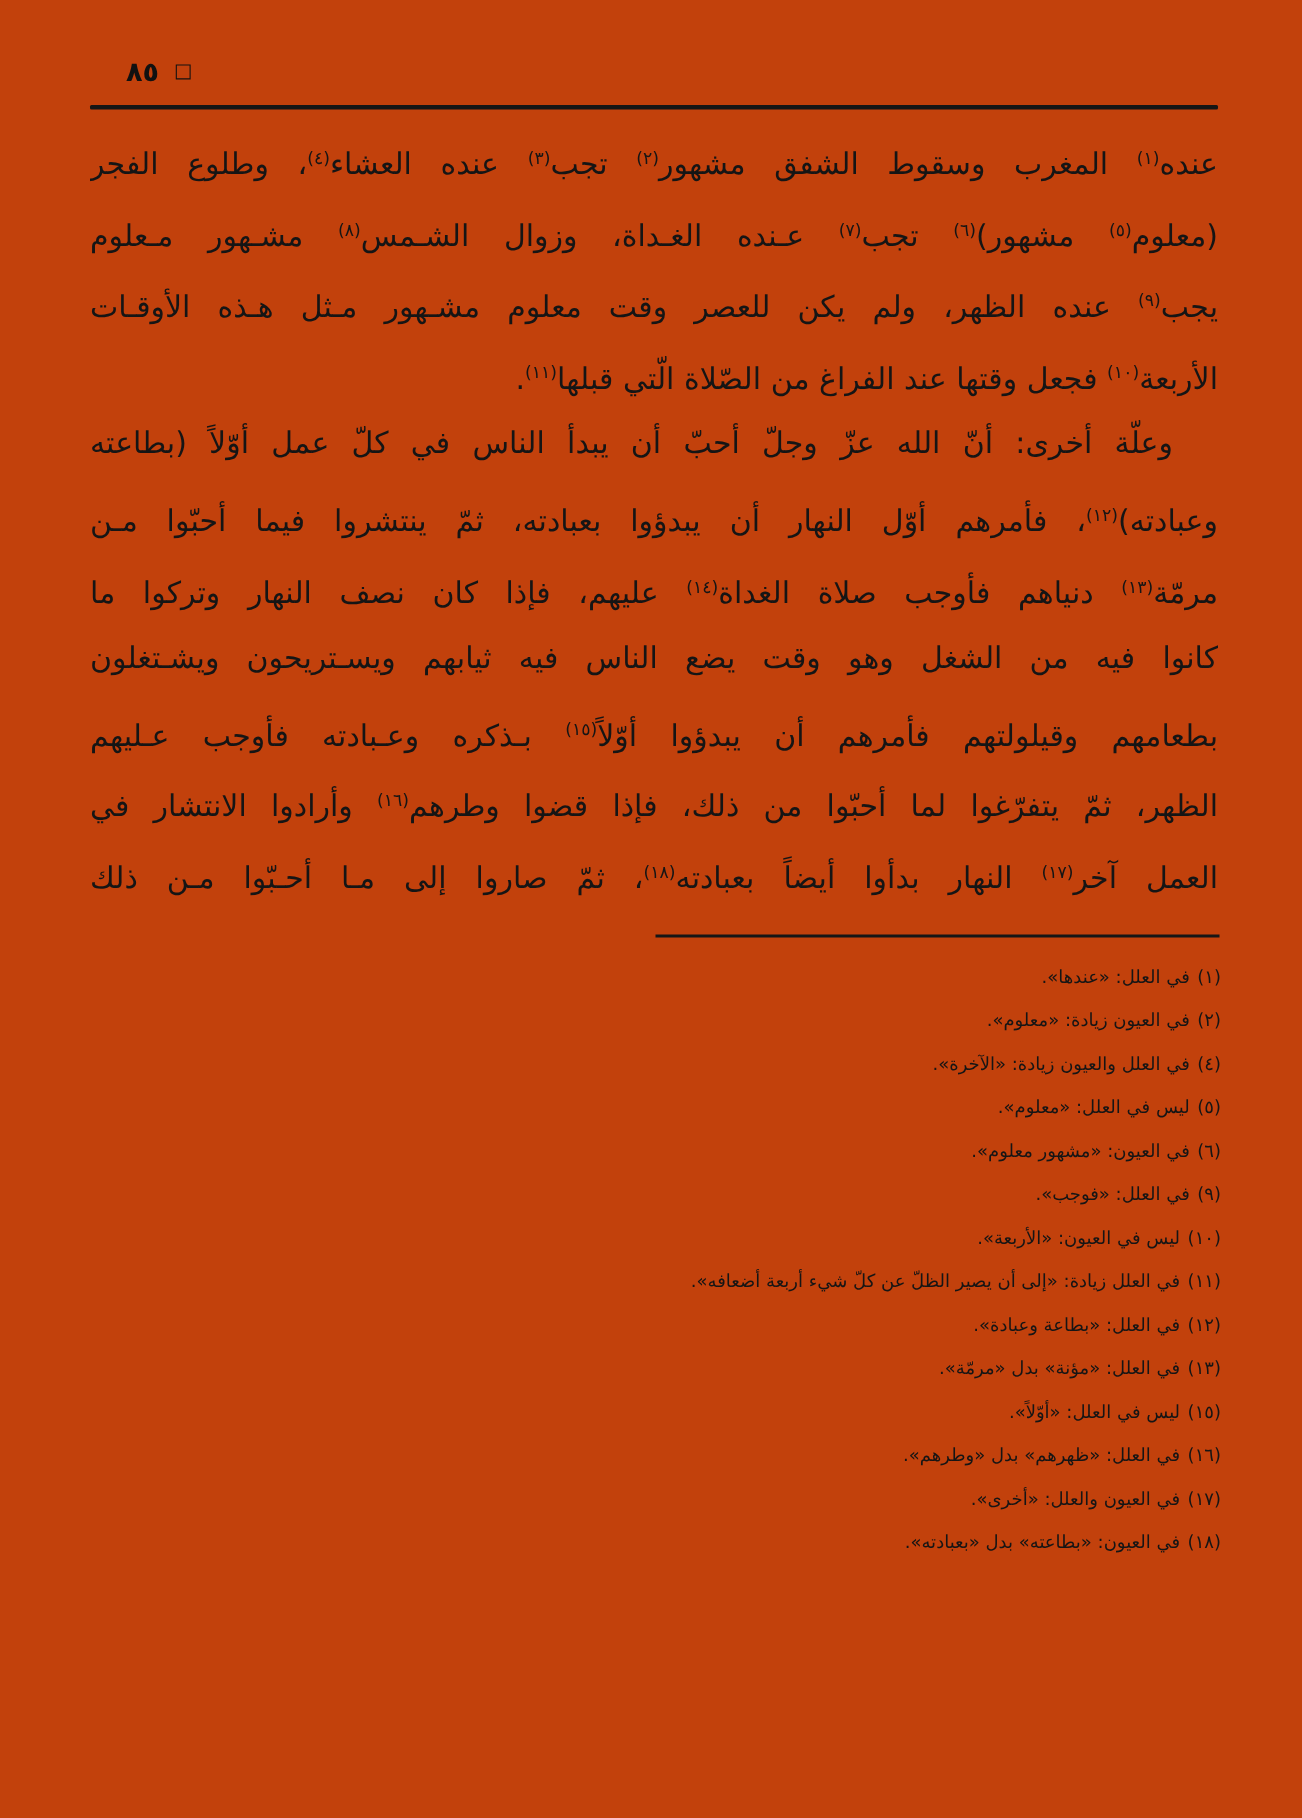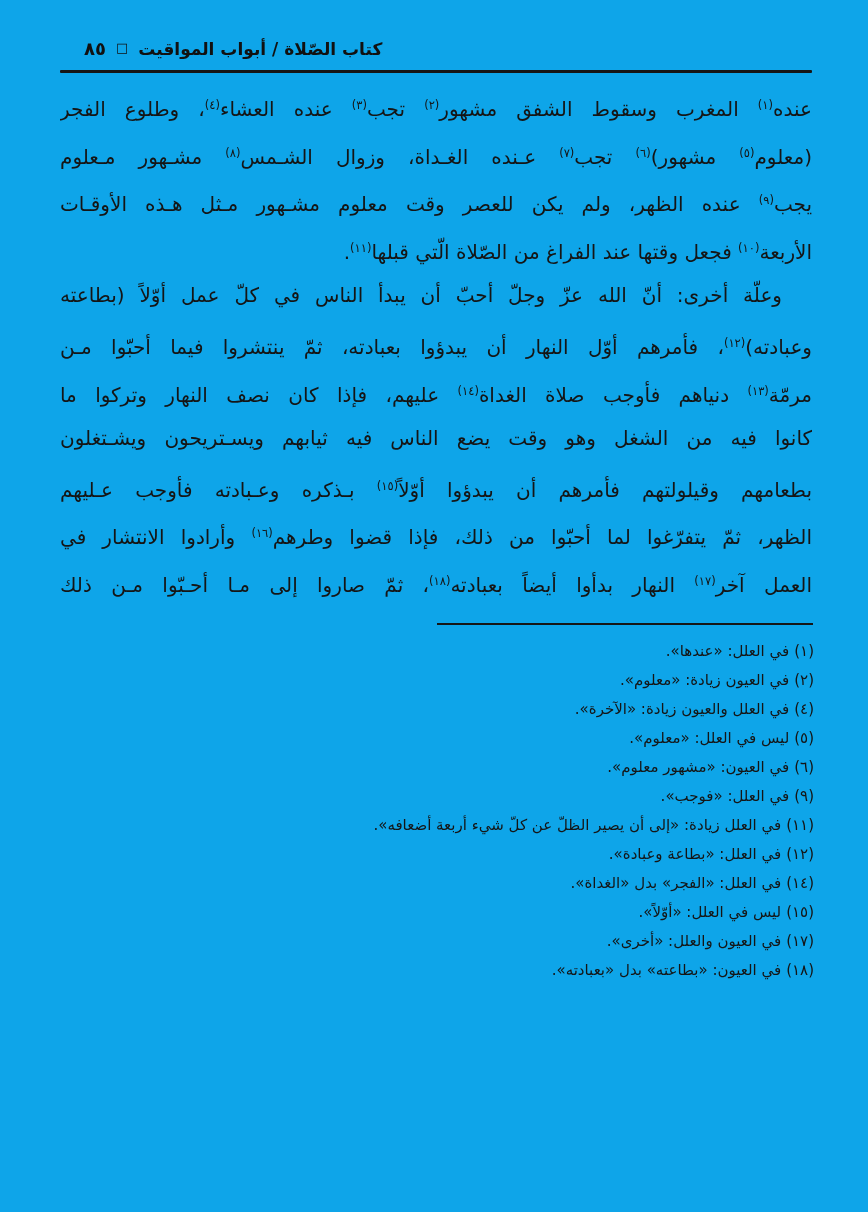--- a/index.html
+++ b/index.html
@@ -3,21 +3,21 @@
 <meta charset="utf-8">
 <style>
   html,body{margin:0;padding:0;}
   body{
     width:868px;height:1212px;
     background:#e9e9e9;
     font-family:"DejaVu Sans", sans-serif;
   }
   .page{
     position:relative;width:868px;height:1212px;
-    background:#0ea5e9;color:#1a1a1a;overflow:hidden;
+    background:#c2410c;color:#1a1a1a;overflow:hidden;
   }
   
   .header{
     position:absolute;top:38px;left:84px;
     display:flex;flex-direction:row;align-items:center;gap:10px;
     font-size:17px;font-weight:bold;color:#111;
     direction:ltr;
   }
   .pagenum{font-size:18px;letter-spacing:1px;}
   .sq{
@@ -49,34 +49,33 @@
   .fn-rule{
     position:absolute;top:623px;left:437px;width:376px;height:2px;
     background:#161616;
   }
   
   .footnotes{
     position:absolute;top:637px;right:54px;width:758px;
     direction:rtl;text-align:right;
   }
   .footnote{
-    font-size:15px;line-height:29px;height:29px;
+    font-size:12px;line-height:29px;height:29px;
     overflow:hidden;white-space:nowrap;color:#151515;
   }
   .fn-num{margin-left:5px;}
 </style>
 </head>
 <body>
 
 <div class="page">
 
   <div class="header">
     <span class="pagenum">٨٥</span>
     <span class="sq">□</span>
-    <span class="running-title" dir="rtl">كتاب الصّلاة / أبواب المواقيت</span>
   </div>
 
   <div class="header-rule"></div>
 
   <div class="body-block" id="body-block">
       <div class="body-line">عنده<sup class="fnm">(١)</sup> المغرب وسقوط الشفق مشهور<sup class="fnm">(٢)</sup> تجب<sup class="fnm">(٣)</sup> عنده العشاء<sup class="fnm">(٤)</sup>، وطلوع الفجر</div>
       <div class="body-line">(معلوم<sup class="fnm">(٥)</sup> مشهور)<sup class="fnm">(٦)</sup> تجب<sup class="fnm">(٧)</sup> عـنده الغـداة، وزوال الشـمس<sup class="fnm">(٨)</sup> مشـهور مـعلوم</div>
       <div class="body-line">يجب<sup class="fnm">(٩)</sup> عنده الظهر، ولم يكن للعصر وقت معلوم مشـهور مـثل هـذه الأوقـات</div>
       <div class="body-line para-end">الأربعة<sup class="fnm">(١٠)</sup> فجعل وقتها عند الفراغ من الصّلاة الّتي قبلها<sup class="fnm">(١١)</sup>.</div>
       <div class="body-line indent">وعلّة أخرى: أنّ الله عزّ وجلّ أحبّ أن يبدأ الناس في كلّ عمل أوّلاً (بطاعته</div>
@@ -90,21 +89,23 @@
 
   <div class="fn-rule"></div>
 
   <div class="footnotes" id="footnotes">
       <div class="footnote"><span class="fn-num">(١)</span><span class="fn-text">في العلل: «عندها».</span></div>
       <div class="footnote"><span class="fn-num">(٢)</span><span class="fn-text">في العيون زيادة: «معلوم».</span></div>
       <div class="footnote"><span class="fn-num">(٤)</span><span class="fn-text">في العلل والعيون زيادة: «الآخرة».</span></div>
       <div class="footnote"><span class="fn-num">(٥)</span><span class="fn-text">ليس في العلل: «معلوم».</span></div>
       <div class="footnote"><span class="fn-num">(٦)</span><span class="fn-text">في العيون: «مشهور معلوم».</span></div>
       <div class="footnote"><span class="fn-num">(٩)</span><span class="fn-text">في العلل: «فوجب».</span></div>
+      <div class="footnote"><span class="fn-num">(١٠)</span><span class="fn-text">ليس في العيون: «الأربعة».</span></div>
       <div class="footnote"><span class="fn-num">(١١)</span><span class="fn-text">في العلل زيادة: «إلى أن يصير الظلّ عن كلّ شيء أربعة أضعافه».</span></div>
       <div class="footnote"><span class="fn-num">(١٢)</span><span class="fn-text">في العلل: «بطاعة وعبادة».</span></div>
-      <div class="footnote"><span class="fn-num">(١٤)</span><span class="fn-text">في العلل: «الفجر» بدل «الغداة».</span></div>
+      <div class="footnote"><span class="fn-num">(١٣)</span><span class="fn-text">في العلل: «مؤنة» بدل «مرمّة».</span></div>
       <div class="footnote"><span class="fn-num">(١٥)</span><span class="fn-text">ليس في العلل: «أوّلاً».</span></div>
+      <div class="footnote"><span class="fn-num">(١٦)</span><span class="fn-text">في العلل: «ظهرهم» بدل «وطرهم».</span></div>
       <div class="footnote"><span class="fn-num">(١٧)</span><span class="fn-text">في العيون والعلل: «أخرى».</span></div>
       <div class="footnote"><span class="fn-num">(١٨)</span><span class="fn-text">في العيون: «بطاعته» بدل «بعبادته».</span></div>
     </div>
 
 </div>
 
 </body></html>

